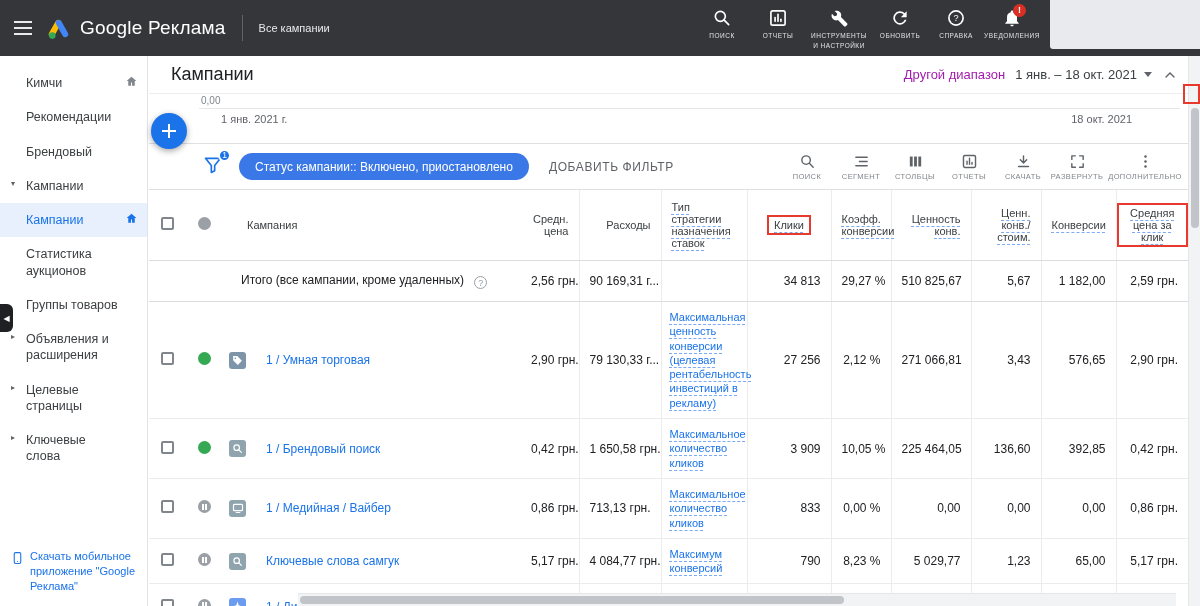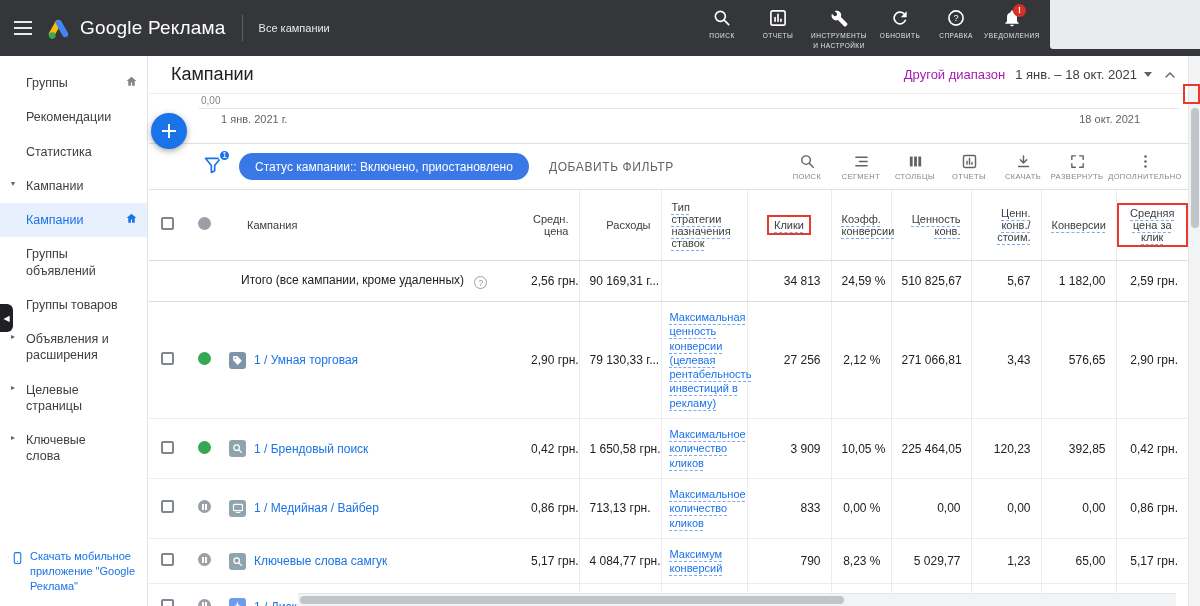--- a/index.html
+++ b/index.html
@@ -42,21 +42,21 @@
   .range-label { font-size:13px; color:#a21caf; }
   .range-picker { background:none; border:none; cursor:pointer; display:flex; align-items:center; gap:7px; font-size:13px; color:#3c4043; font-family:inherit; }
   .caret-down { width:0; height:0; border-left:4px solid transparent; border-right:4px solid transparent; border-top:5px solid #5f6368; }
   .chev-up { width:16px; height:16px; color:#5f6368; cursor:pointer; }
 
   
   .chart-strip { position:relative; height:50px; border-bottom:1px solid #e0e0e0; }
   .axis-val { position:absolute; left:52px; top:1px; font-size:10px; color:#80868b; }
   .axis-line { position:absolute; left:50px; right:8px; top:14px; border-top:1px solid #e4e6e8; }
   .date-left { position:absolute; left:72px; top:19px; font-size:11px; color:#5f6368; }
-  .date-right { position:absolute; right:48px; top:19px; font-size:11px; color:#5f6368; }
+  .date-right { position:absolute; right:56px; top:19px; font-size:11px; color:#5f6368; }
 
   
   .filter-bar { position:relative; height:46px; display:flex; align-items:center; padding-left:54px; border-bottom:1px solid #e0e0e0; }
   .funnel-wrap { position:relative; width:24px; height:24px; }
   .funnel-ic { width:20px; height:20px; color:#1a73e8; }
   .funnel-badge { position:absolute; top:-6px; right:-4px; min-width:13px; height:13px; border-radius:50%; background:#1a73e8; border:2px solid #fff; color:#fff; font-size:8.5px; display:flex; align-items:center; justify-content:center; }
   .filter-chip { margin-left:12px; height:27px; border:none; border-radius:14px; background:#3b78e7; color:#fff; font-size:12px; padding:0 16px; cursor:pointer; font-family:inherit; white-space:nowrap; }
   .add-filter { margin-left:20px; background:none; border:none; color:#5f6368; font-size:12px; letter-spacing:.6px; cursor:pointer; font-family:inherit; }
   .fb-tools { margin-left:auto; display:flex; align-items:flex-start; padding-right:2px; }
   .tool { width:54px; background:none; border:none; cursor:pointer; display:flex; flex-direction:column; align-items:center; gap:2px; padding:4px 0; color:#5f6368; }
@@ -78,21 +78,21 @@
   .checkbox { display:inline-block; width:13px; height:13px; border:2px solid #80868b; border-radius:2px; cursor:pointer; }
   .status-dot { position:relative; display:inline-block; width:13px; height:13px; border-radius:50%; cursor:pointer; }
   .status-dot.header-dot { background:#9aa0a6; }
   .status-dot.enabled { background:#34a853; }
   .status-dot.paused { background:#9aa0a6; }
   .status-dot.paused::before, .status-dot.paused::after { content:""; position:absolute; top:3.5px; width:2px; height:6px; background:#fff; }
   .status-dot.paused::before { left:4px; }
   .status-dot.paused::after { right:4px; }
   .c-check, .c-status { text-align:center; padding:10px 4px; }
   .c-name { padding:8px 6px; }
-  .name-flex { display:flex; align-items:center; gap:8px; }
+  .name-flex { display:flex; align-items:center; gap:20px; }
   .type-ic { flex:0 0 auto; width:17px; height:17px; border-radius:3px; background:#90a4ae; display:inline-flex; align-items:center; justify-content:center; }
   .type-ic.t-discovery { background:#6b9cf0; }
   .type-ic.t-shopping { background:#7e95a9; }
   .camp-link { color:#1a73e8; font-size:12px; cursor:pointer; text-decoration:none; }
   td.strategy { color:#1a73e8; font-size:11px; line-height:1.3; padding:8px 8px; cursor:pointer; }
   .total-label-cell { padding-left:92px; white-space:nowrap; overflow:hidden; }
   .total-row td { border-bottom:1px solid #dadce0; padding-top:12px; padding-bottom:12px; }
   .help-ic { display:inline-flex; align-items:center; justify-content:center; width:13px; height:13px; border:1px solid #9aa0a6; border-radius:50%; color:#9aa0a6; font-size:9px; margin-left:7px; vertical-align:-2px; cursor:pointer; }
 
   
@@ -171,38 +171,38 @@
         <span class="tb-label">УВЕДОМЛЕНИЯ</span>
         <span class="notif-badge">!</span>
       </button>
     </div>
     <div class="account-blur"></div>
   </header>
 
   <aside class="sidebar">
     <nav class="nav">
       <div class="nav-item">
-        <span>Группы</span>
+        <span>Кимчи</span>
         <svg class="home-ic" viewBox="0 0 24 24">
             <path d="M12 3l9 8h-3v9h-5v-6h-2v6H6v-9H3z" fill="currentColor"></path>
           </svg>
       </div>
       <div class="nav-item"><span>Рекомендации</span></div>
-      <div class="nav-item"><span>Статистика</span></div>
+      <div class="nav-item"><span>Брендовый</span></div>
       <div class="nav-item">
         <span class="caret">▾</span>
         <span>Кампании</span>
       </div>
       <div class="nav-item selected">
         <span>Кампании</span>
         <svg class="home-ic" viewBox="0 0 24 24">
             <path d="M12 3l9 8h-3v9h-5v-6h-2v6H6v-9H3z" fill="currentColor"></path>
           </svg>
       </div>
-      <div class="nav-item"><span>Группы объявлений</span></div>
+      <div class="nav-item"><span>Статистика аукционов</span></div>
       <div class="nav-item"><span>Группы товаров</span></div>
       <div class="nav-item">
         <span class="caret">▸</span>
         <span>Объявления и расширения</span>
       </div>
       <div class="nav-item">
         <span class="caret">▸</span>
         <span>Целевые страницы</span>
       </div>
       <div class="nav-item">
@@ -339,21 +339,21 @@
       <tbody>
         <tr class="total-row">
           <td colspan="3" class="total-label-cell">
             <span>Итого (все кампании, кроме удаленных)</span>
             <span class="help-ic">?</span>
           </td>
           <td class="num">2,56 грн.</td>
           <td class="num b">90 169,31 г...</td>
           <td class="b"></td>
           <td class="num b">34 813</td>
-          <td class="num b">24,59 %</td>
+          <td class="num b">29,27 %</td>
           <td class="num b">510 825,67</td>
           <td class="num b">5,67</td>
           <td class="num b">1 182,00</td>
           <td class="num b">2,59 грн.</td>
         </tr>
       </tbody>
       <tbody>
           <tr class="data-row">
     <td class="c-check"><span class="checkbox"></span></td>
     <td class="c-status"><span class="status-dot enabled"></span></td>
@@ -394,21 +394,21 @@
         </span>
         <a class="camp-link">1 / Брендовый поиск</a>
       </span>
     </td>
     <td class="num">0,42 грн.</td>
     <td class="num b">1 650,58 грн.</td>
     <td class="strategy b dashed">Максимальное количество кликов</td>
     <td class="num b">3 909</td>
     <td class="num b">10,05 %</td>
     <td class="num b">225 464,05</td>
-    <td class="num b">120,23</td>
+    <td class="num b">136,60</td>
     <td class="num b">392,85</td>
     <td class="num b">0,42 грн.</td>
   </tr>
           <tr class="data-row">
     <td class="c-check"><span class="checkbox"></span></td>
     <td class="c-status"><span class="status-dot paused"></span></td>
     <td class="c-name">
       <span class="name-flex">
         <span class="type-ic t-display">
 

